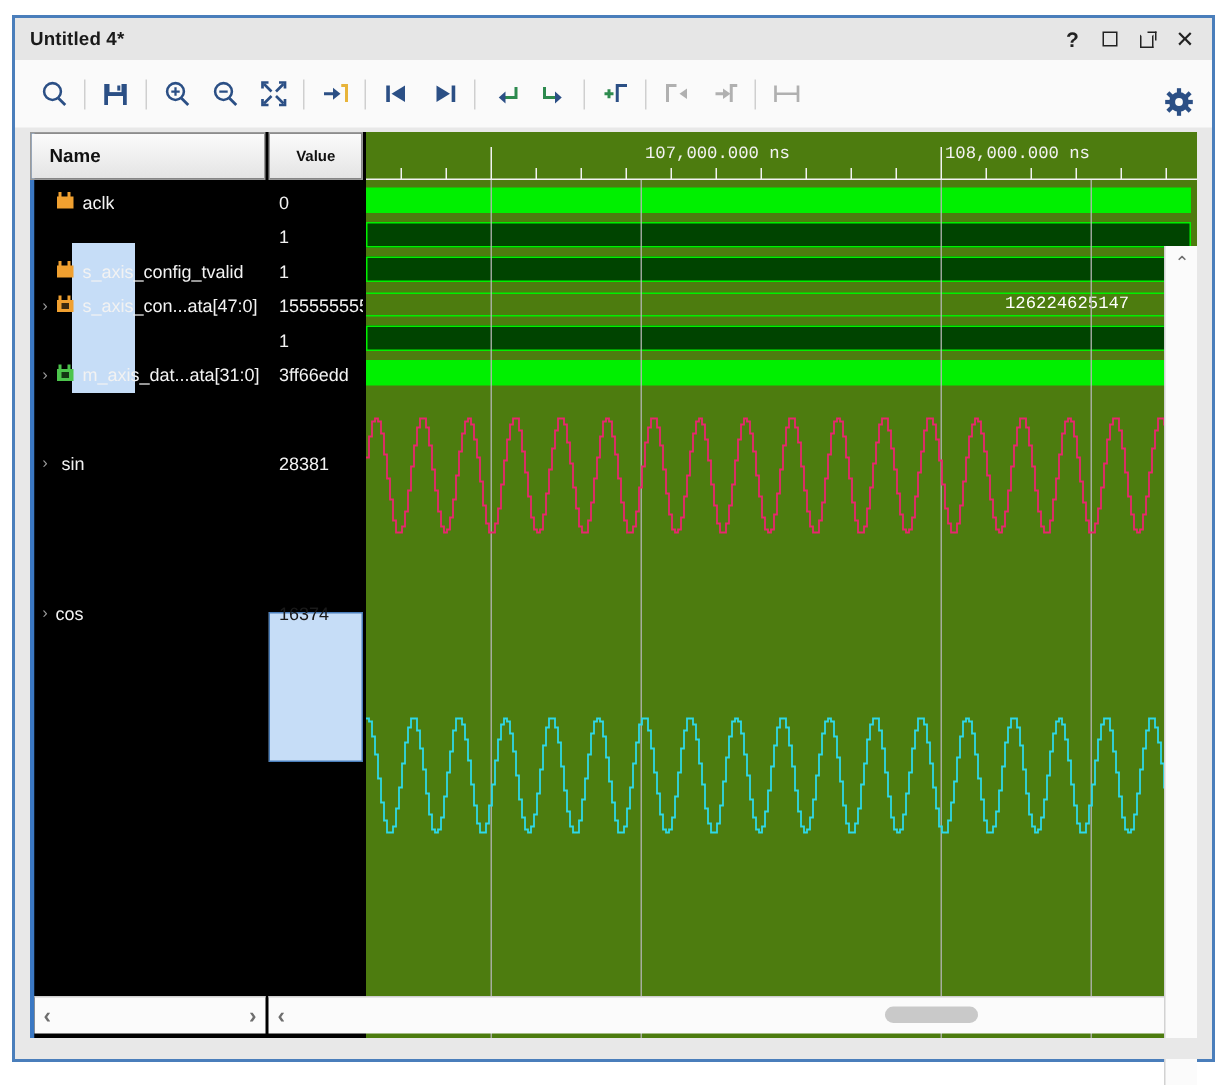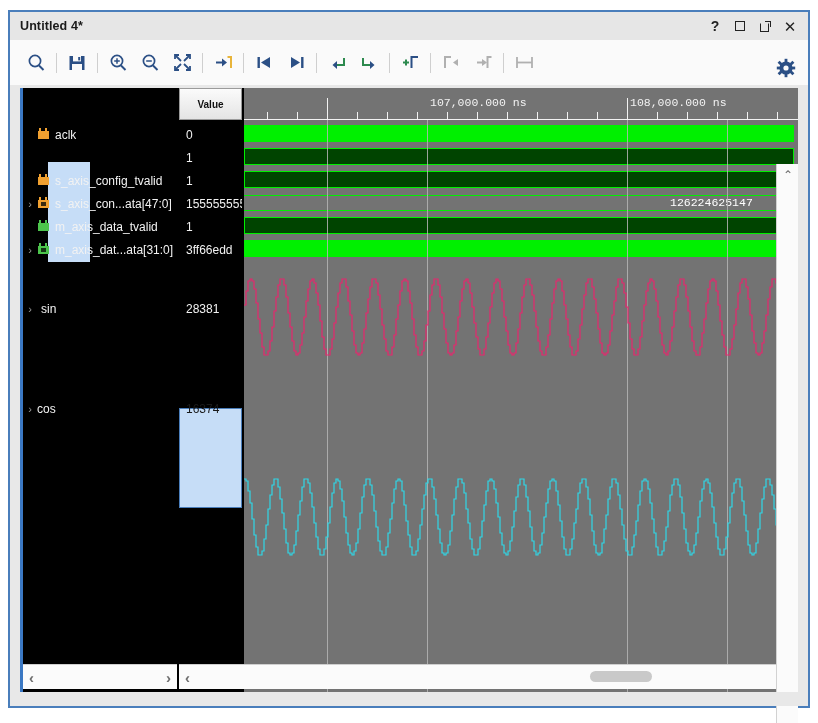--- a/index.html
+++ b/index.html
@@ -71,21 +71,21 @@
   .sigicon .p2{left:8px;top:0px;width:2px;height:4px;}
   .lbl{overflow:hidden;text-overflow:clip;}
   .valtxt{margin-left:7px;color:#f2f2f2;font-size:12px;white-space:nowrap;}
 
   .selname{position:absolute;left:25px;width:42px;height:100px;background:#c6ddf7;}
   .selval{position:absolute;left:0px;width:63px;height:100px;background:#c6ddf7;
           border:1px solid #4a7ebb;box-sizing:border-box;}
 
   
   #wavearea{position:absolute;left:224px;top:0;width:554px;height:604px;
-            background:#737373;overflow:hidden;}
+            background:#4d7c0f;overflow:hidden;}
   #ruler{position:absolute;left:0;top:0;width:100%;height:32px;}
   .tickmaj{position:absolute;top:10px;width:1px;height:22px;background:#f2f2f2;}
   .tickmin{position:absolute;top:24px;width:1px;height:8px;background:#f2f2f2;}
   .rulerline{position:absolute;left:0;top:31px;width:100%;height:1px;background:#f2f2f2;}
   .timelbl{position:absolute;top:8px;color:#f2f2f2;font-size:11.5px;
            font-family:"Liberation Mono",monospace;white-space:nowrap;}
   .gridline{position:absolute;top:32px;width:1px;height:572px;background:#b5b5b5;opacity:.85;}
 
   .wsolid{position:absolute;background:#00f000;}
   .wbus{position:absolute;border:1px solid #00f000;background:#004400;box-sizing:border-box;}
@@ -274,20 +274,23 @@
           <rect x="2.6" y="12.8" width="2.8" height="4" transform="rotate(45 4 14.8)"></rect>
         </g>
         <circle cx="10" cy="10" r="2.6" fill="#fafafa"></circle>
       </svg>
   </div>
 
   <div id="wave">
 
     <div id="leftedge"></div>
 
+    <div id="hdrname">
+      <span>Name</span>
+    </div>
     <div id="hdrval">
       <span>Value</span>
     </div>
 
     <div id="namecol">
       <div class="selname" style="top:42px"></div>
 
       <div class="row" style="top:3px">
         <span class="arrow"></span>
         <span class="sigicon">
@@ -313,29 +316,20 @@
         <span class="arrow">›</span>
         <span class="sigicon">
           <i class="body" style="background:#f0a030"></i>
             <i class="p1" style="background:#f0a030"></i>
             <i class="p2" style="background:#f0a030"></i>
           <i style="left:4px;top:5px;width:5px;height:4px;background:#3b2a10"></i>
         </span>
         <span class="lbl">s_axis_con...ata[47:0]</span>
       </div>
 
-      <div class="row" style="top:95px">
-        <span class="arrow"></span>
-        <span class="sigicon">
-          <i class="body" style="background:#4cc44c"></i>
-            <i class="p1" style="background:#4cc44c"></i>
-            <i class="p2" style="background:#4cc44c"></i>
-        </span>
-        <span class="lbl">m_axis_data_tvalid</span>
-      </div>
 
       <div class="row" style="top:118px">
         <span class="arrow">›</span>
         <span class="sigicon">
           <i class="body" style="background:#4cc44c"></i>
             <i class="p1" style="background:#4cc44c"></i>
             <i class="p2" style="background:#4cc44c"></i>
           <i style="left:4px;top:5px;width:5px;height:4px;background:#143614"></i>
         </span>
         <span class="lbl">m_axis_dat...ata[31:0]</span>

